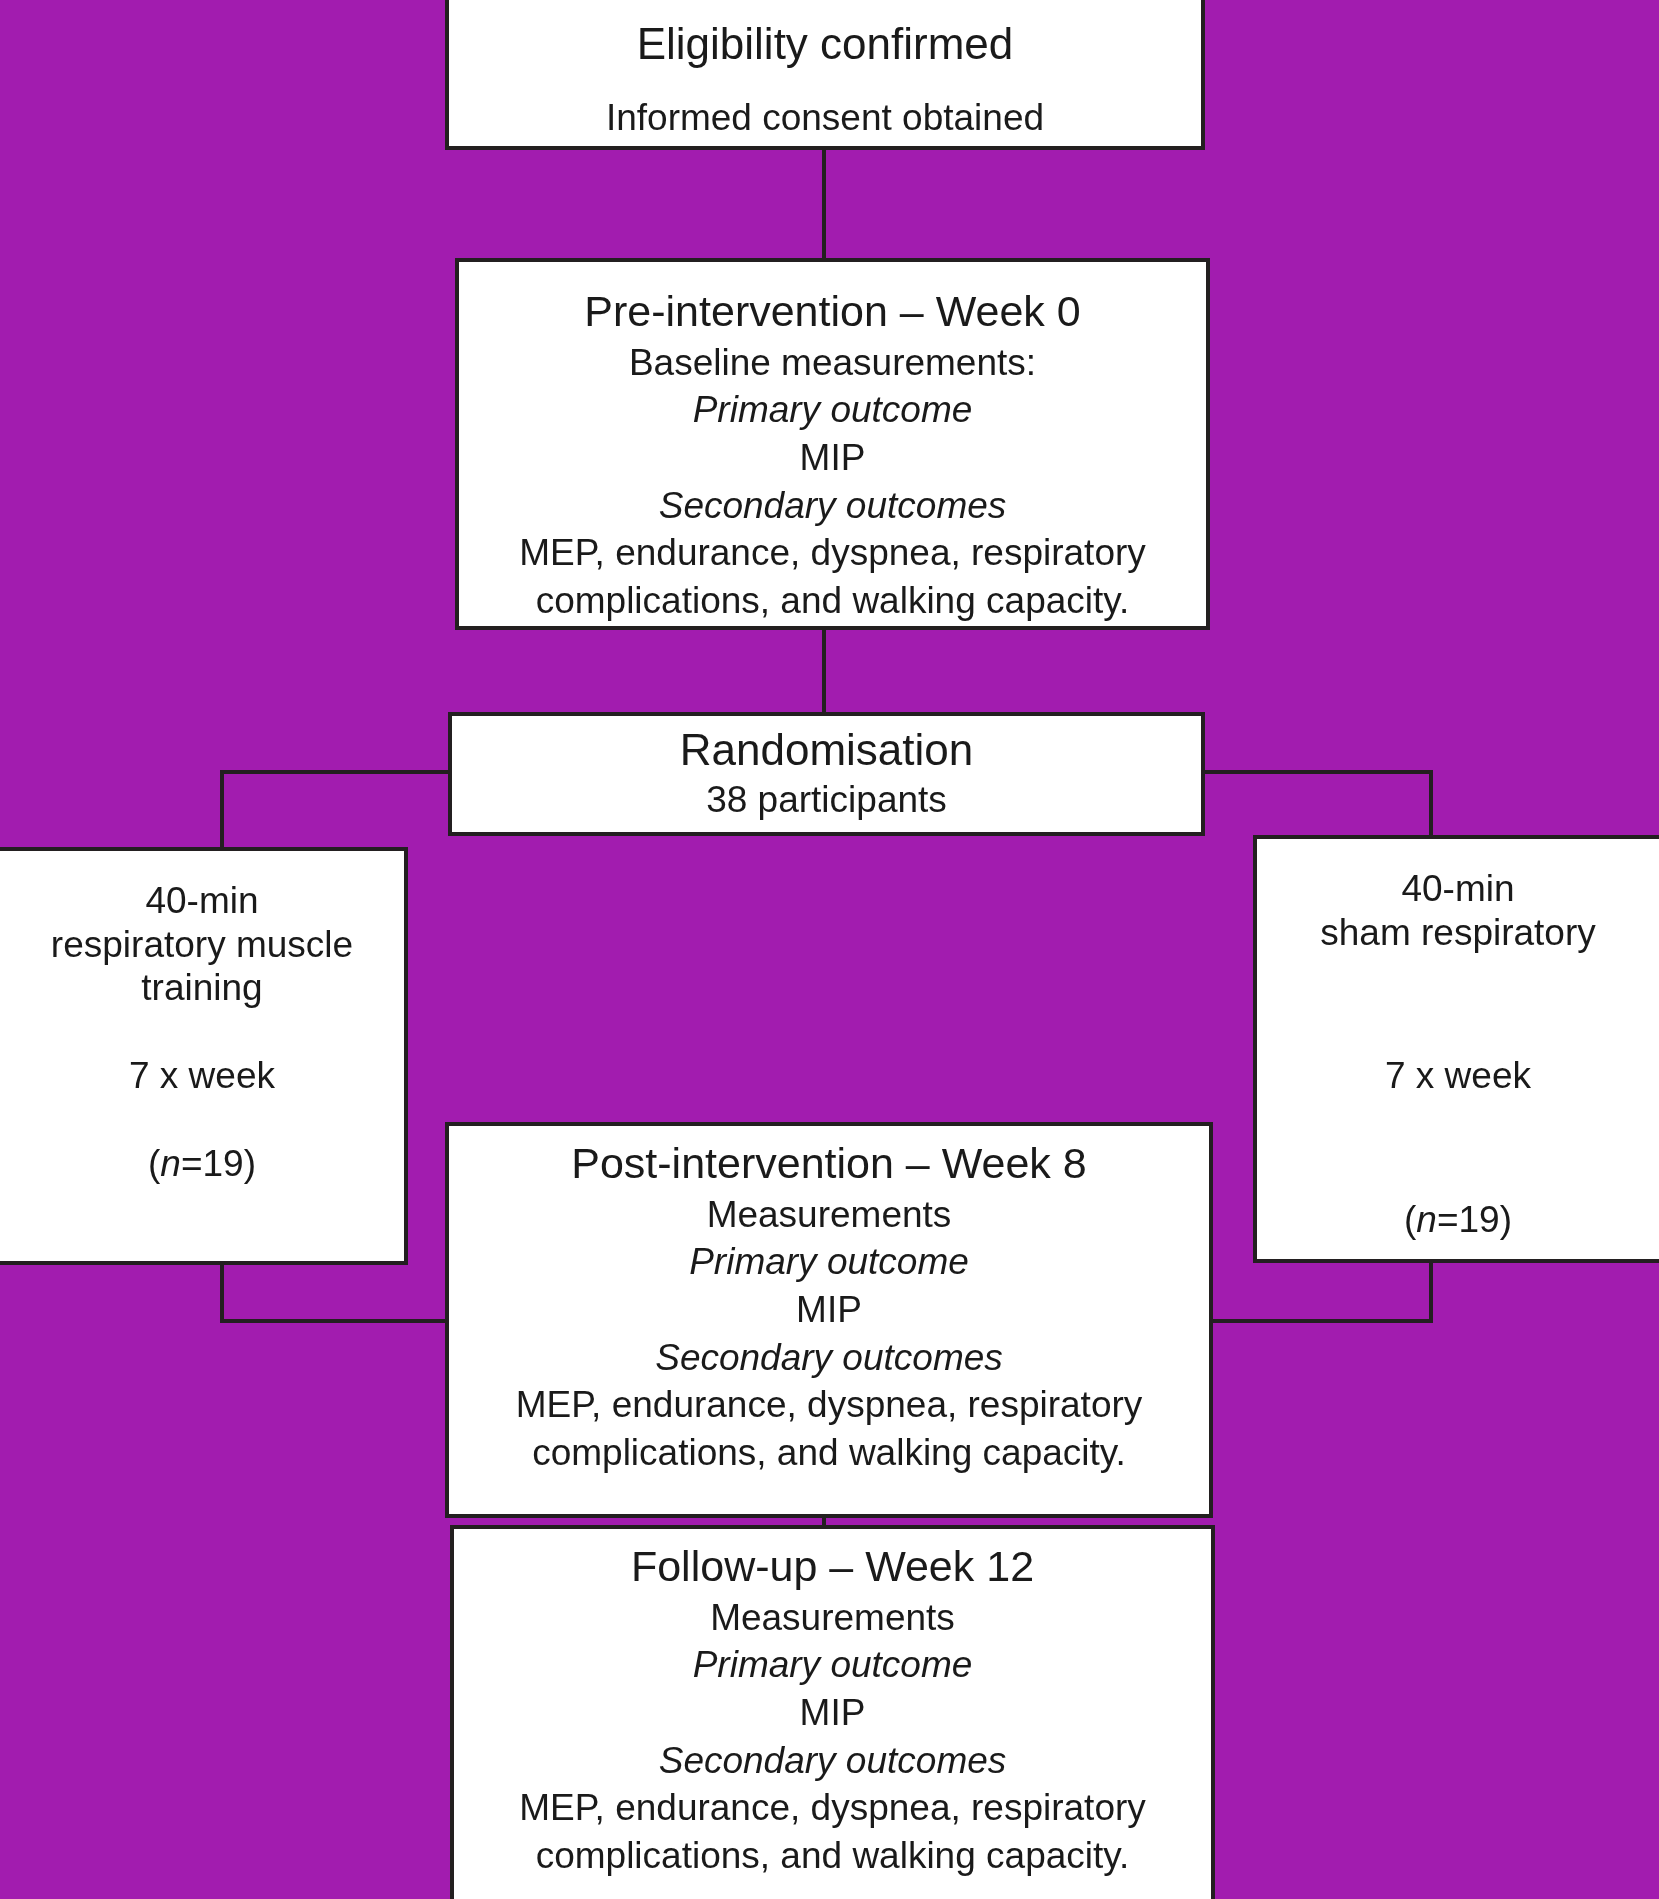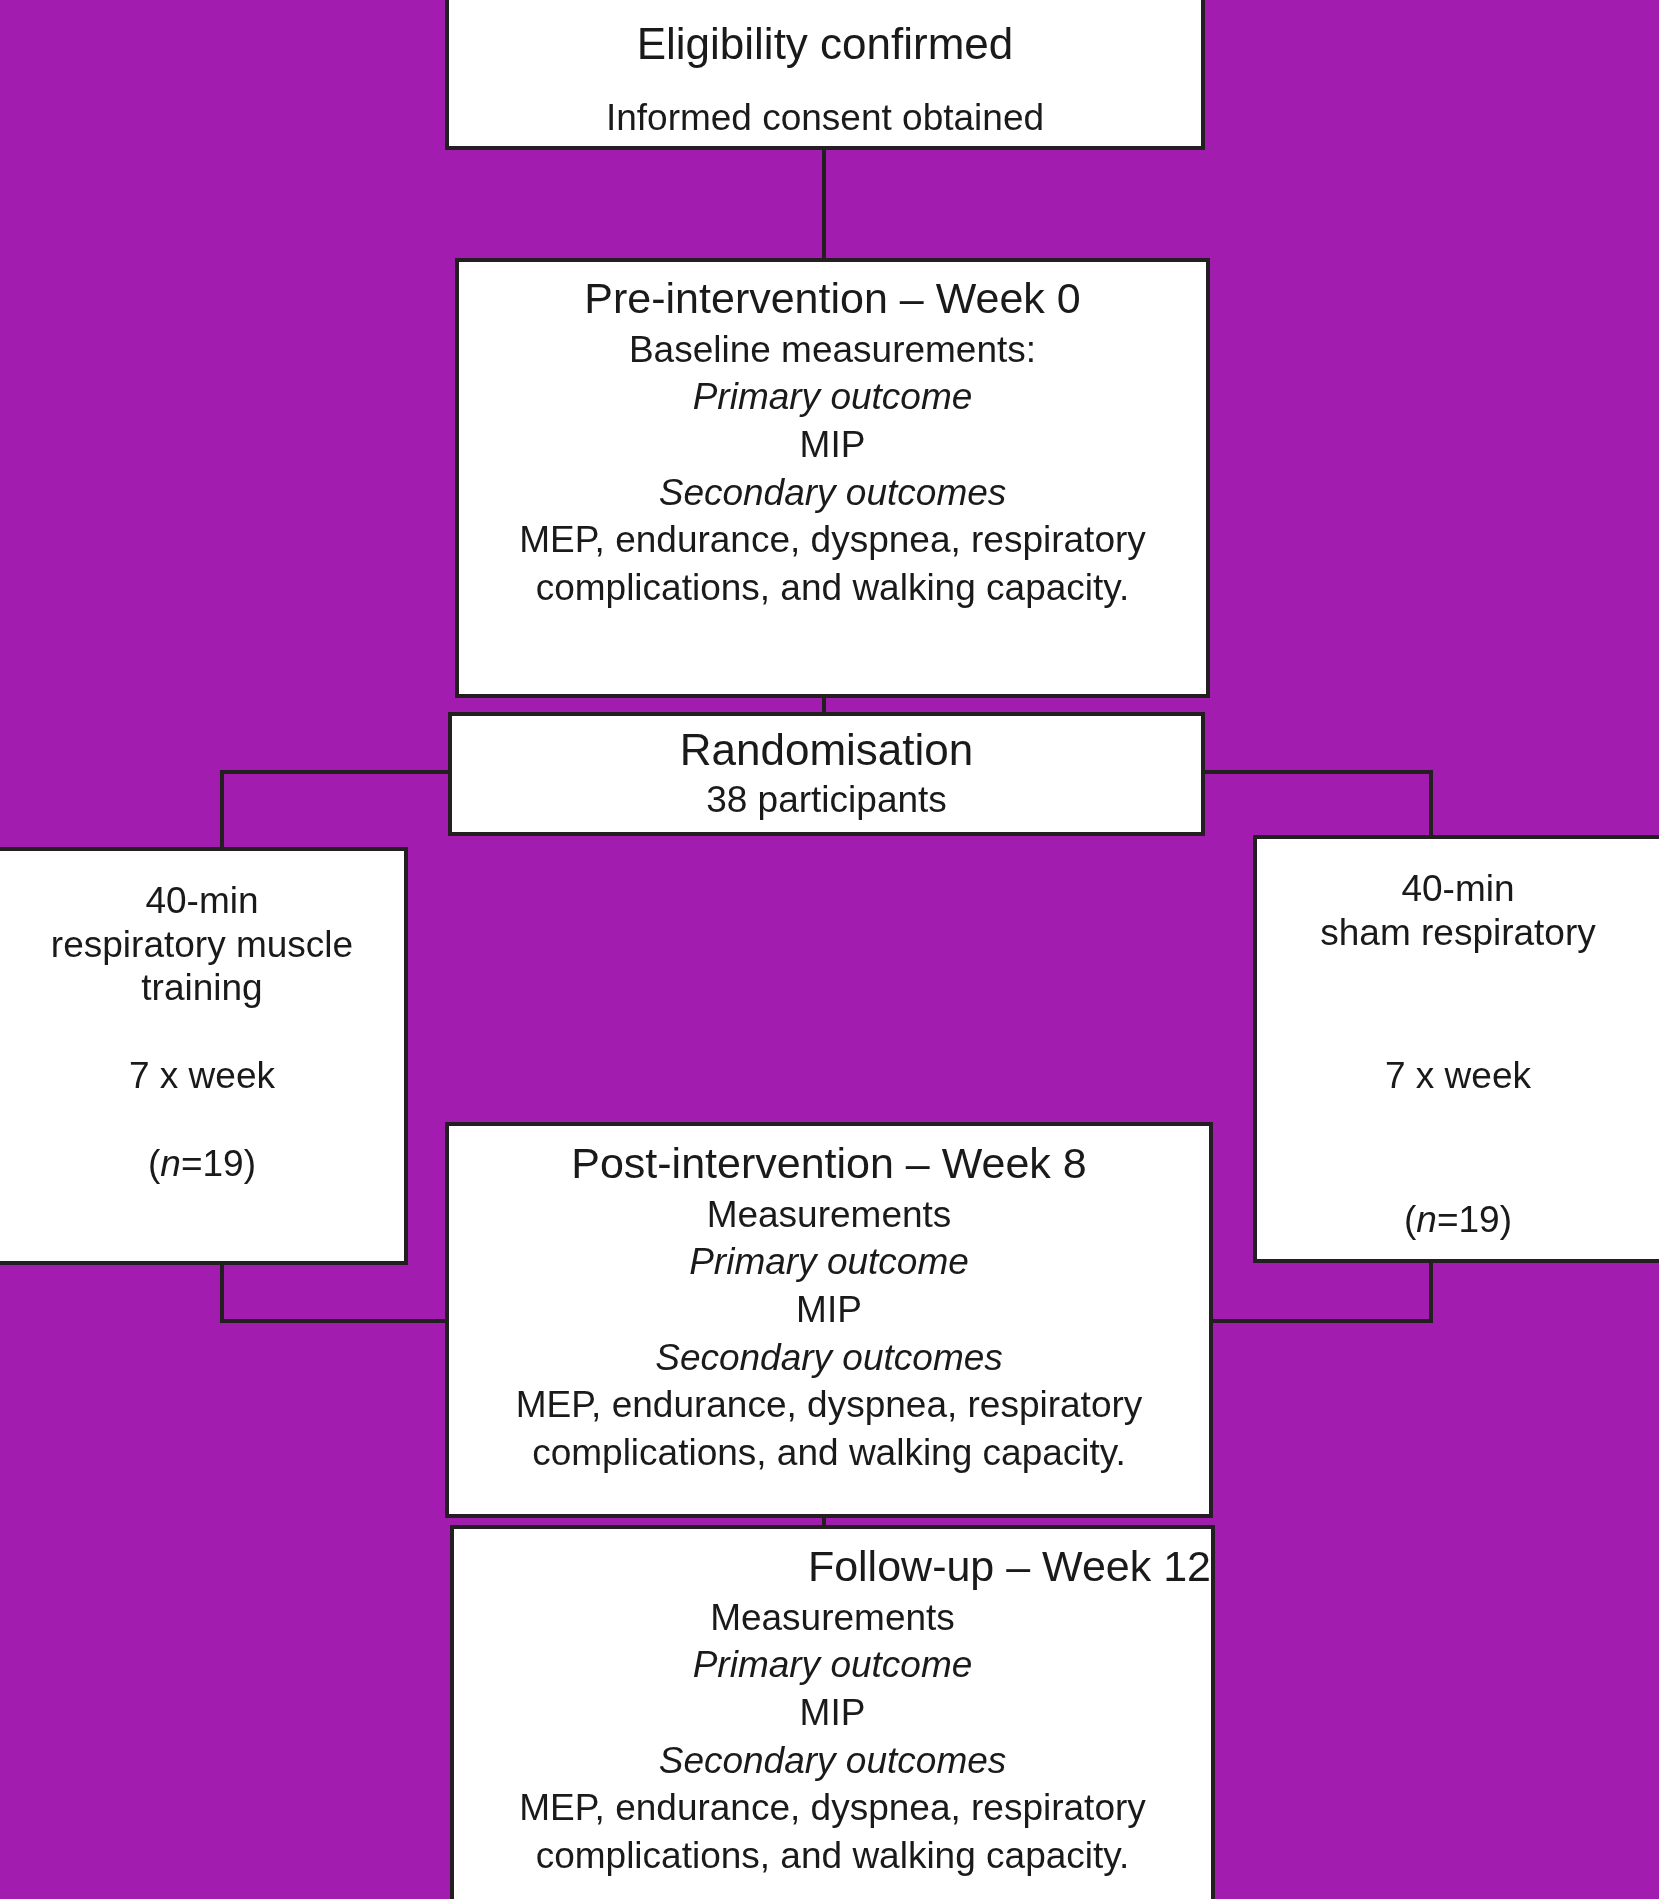--- a/index.html
+++ b/index.html
@@ -36,22 +36,22 @@
 
   
   #box-eligibility {
     left: 445px; top: -4px; width: 760px; height: 154px;
     padding-top: 18px;
   }
   #box-eligibility .hd { font-size: 44px; }
   #box-eligibility .sub { font-size: 37px; margin-top: 26px; }
 
   #box-pre {
-    left: 455px; top: 258px; width: 755px; height: 440px;
-    padding-top: 11px;
+    left: 455px; top: 258px; width: 755px; height: 372px;
+    padding-top: 24px;
   }
   #box-pre .hd { font-size: 43px; }
   #box-pre .ln2 { font-size: 37px; margin-top: 4px; }
 
   #box-random {
     left: 448px; top: 712px; width: 757px; height: 124px;
     padding-top: 8px;
   }
   #box-random .hd { font-size: 44px; }
   #box-random .sub { font-size: 37px; margin-top: 2px; }
@@ -74,21 +74,21 @@
     left: 445px; top: 1122px; width: 768px; height: 396px;
     padding-top: 12px;
   }
   #box-post .hd { font-size: 43px; }
   #box-post .ln2 { font-size: 37px; margin-top: 4px; }
 
   #box-follow {
     left: 450px; top: 1525px; width: 765px; height: 378px;
     padding-top: 12px;
   }
-  #box-follow .hd { font-size: 43px; text-align: right; }
+  #box-follow .hd { font-size: 43px; }
   #box-follow .ln2 { font-size: 37px; margin-top: 4px; }
 </style>
 </head>
 <body>
 
 <div id="canvas">
 
   <div class="line ln-v" style="left:822px; top:150px; height:110px;"></div>
 
   <div class="line ln-v" style="left:822px; top:628px; height:86px;"></div>

